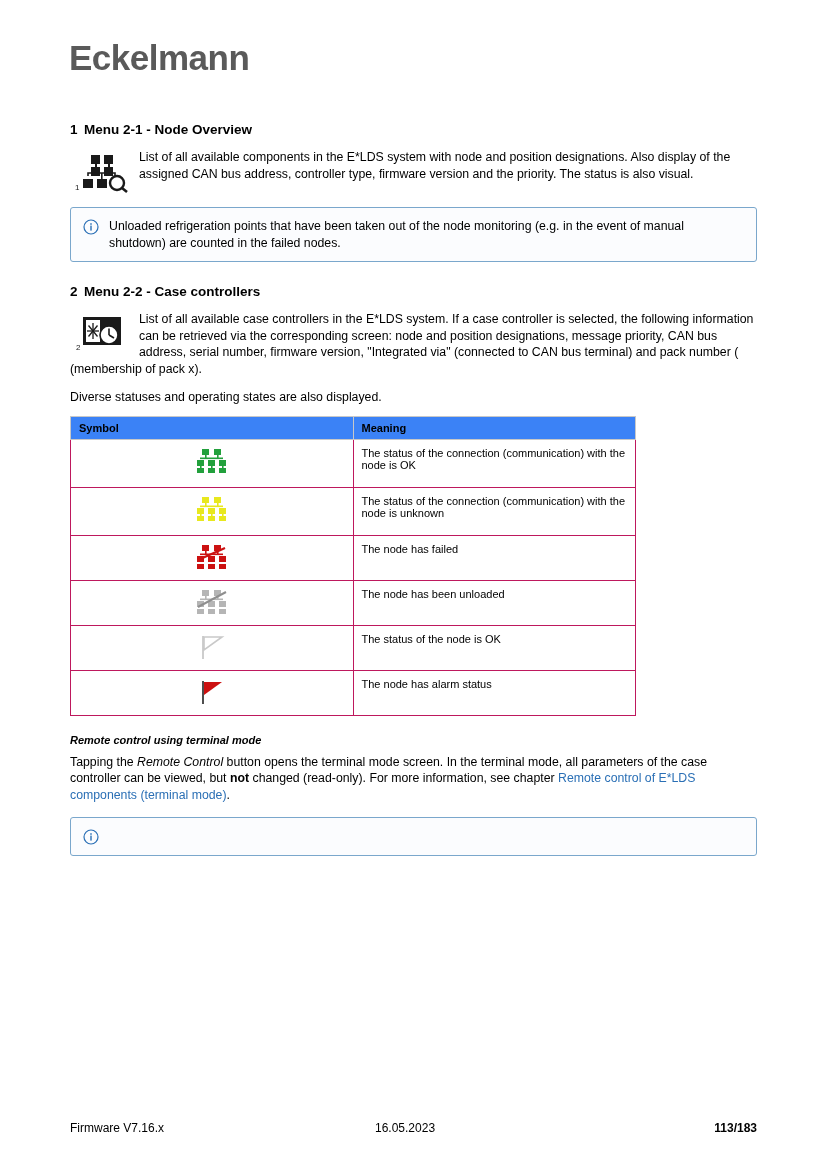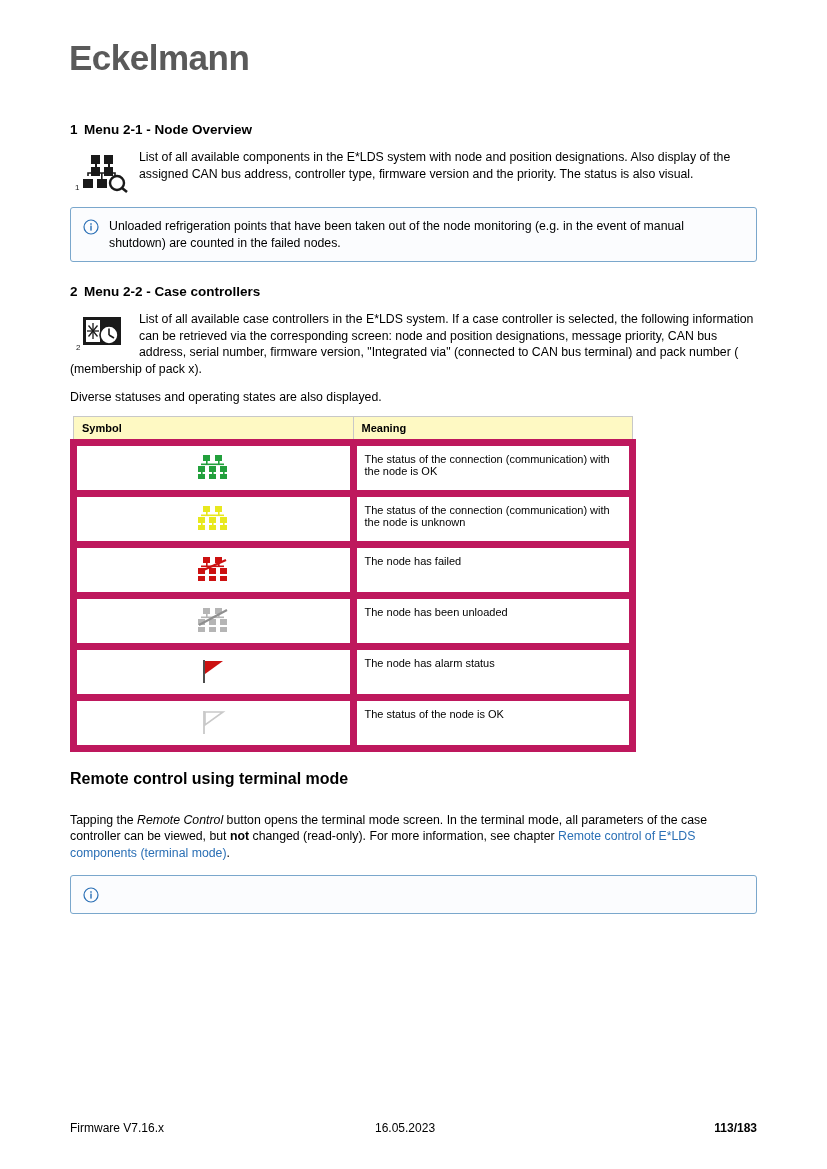--- a/index.html
+++ b/index.html
@@ -84,48 +84,49 @@
     line-height: 16.5px;
     color: #000;
   }
   table.symbol-table {
     border-collapse: collapse;
     width: 566px;
     margin: 10px 0 14px 0;
     table-layout: fixed;
   }
   table.symbol-table th {
-    background: #fef9c3;
+    background: #3b82f6;
     border: 1px solid #c8c8c8;
     font-size: 11px;
     font-weight: bold;
     text-align: left;
     padding: 5px 8px;
   }
   table.symbol-table td {
-    border: 7px solid #be185d;
+    border: 1px solid #be185d;
     font-size: 11px;
     padding: 7px 8px;
     vertical-align: top;
   }
   td.sym-cell {
     width: 74px;
     text-align: center;
     vertical-align: middle;
     padding: 6px 0;
   }
   td.mean-cell {
     vertical-align: top;
   }
   .row-tall { height: 48px; }
   .row-mid { height: 40px; }
   h3.sub-title {
-    font-size: 16px;
+    font-size: 11px;
     font-weight: bold;
-    margin: 18px 0 24px 0;
+    margin: 18px 0 8px 0;
+    font-style: italic;
   }
   a.doclink {
     color: #2a6fb5;
     text-decoration: none;
   }
   .footer {
     position: absolute;
     left: 70px;
     top: 1121px;
     width: 687px;
@@ -302,34 +303,34 @@
                 <rect x="6" y="10.5" width="23" height="1.6"></rect>
               </g>
               <line x1="4" y1="19" x2="32" y2="4" stroke="#8f8f8f" stroke-width="2"></line>
             </svg>
           </td>
           <td class="mean-cell">The node has been unloaded</td>
         </tr>
         <tr class="row-mid">
           <td class="sym-cell">
             <svg width="36" height="28" viewBox="0 0 36 28">
+              <line x1="9" y1="3" x2="9" y2="26" stroke="#c9c9c9" stroke-width="1.8"></line>
+              <path d="M10 4 L28 4 L10 17 Z" fill="none" stroke="#c9c9c9" stroke-width="1.6"></path>
+            </svg>
+          </td>
+          <td class="mean-cell">The status of the node is OK</td>
+        </tr>
+        <tr class="row-mid">
+          <td class="sym-cell">
+            <svg width="36" height="28" viewBox="0 0 36 28">
               <line x1="9" y1="3" x2="9" y2="26" stroke="#3a3a3a" stroke-width="1.8"></line>
               <path d="M10 4 L28 4 L10 17 Z" fill="#cc1111"></path>
             </svg>
           </td>
           <td class="mean-cell">The node has alarm status</td>
-        </tr>
-        <tr class="row-mid">
-          <td class="sym-cell">
-            <svg width="36" height="28" viewBox="0 0 36 28">
-              <line x1="9" y1="3" x2="9" y2="26" stroke="#c9c9c9" stroke-width="1.8"></line>
-              <path d="M10 4 L28 4 L10 17 Z" fill="none" stroke="#c9c9c9" stroke-width="1.6"></path>
-            </svg>
-          </td>
-          <td class="mean-cell">The status of the node is OK</td>
         </tr>
       </tbody>
     </table>
 
     <h3 class="sub-title">Remote control using terminal mode</h3>
 
     <p class="body-text"><span>Tapping the </span><em>Remote Control</em><span> button opens the terminal mode screen. In the terminal mode, all parameters of the case controller can be viewed, but </span><strong>not</strong><span> changed (read-only). For more information, see chapter </span><a class="doclink" href="#">Remote control of E*LDS components (terminal mode)</a><span>.</span></p>
 
     <div class="note-box">
       <span class="note-icon">

